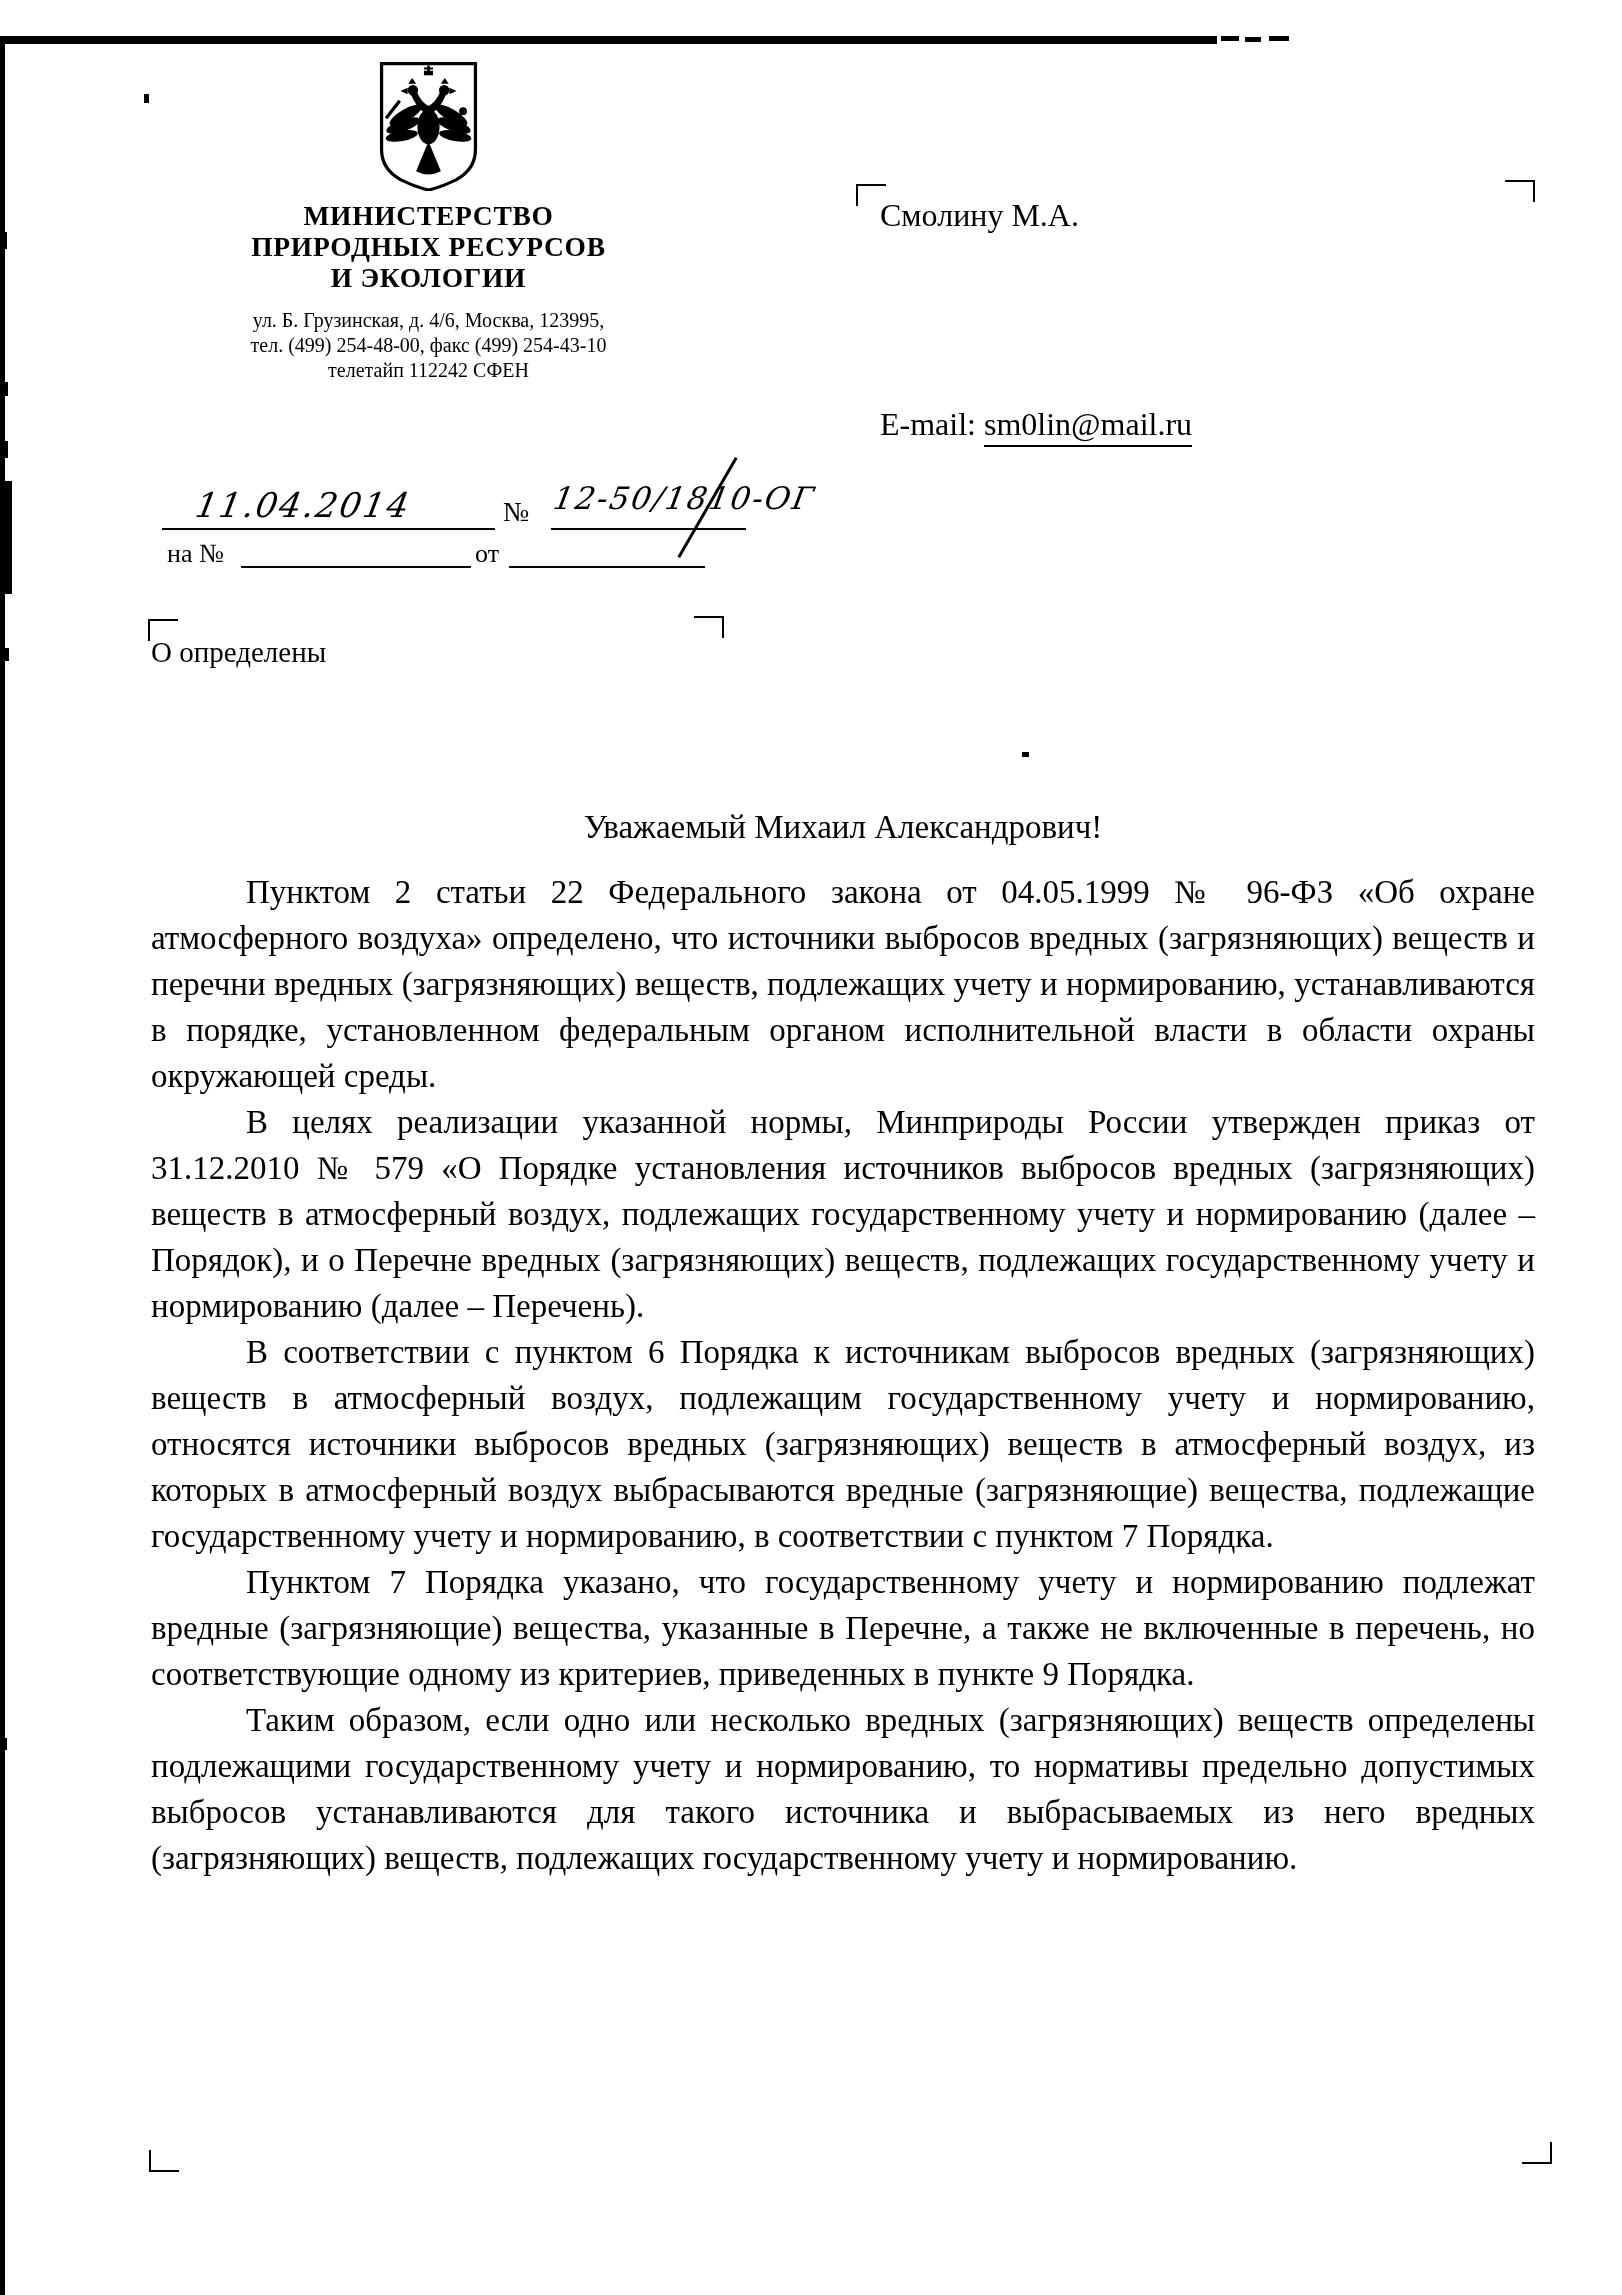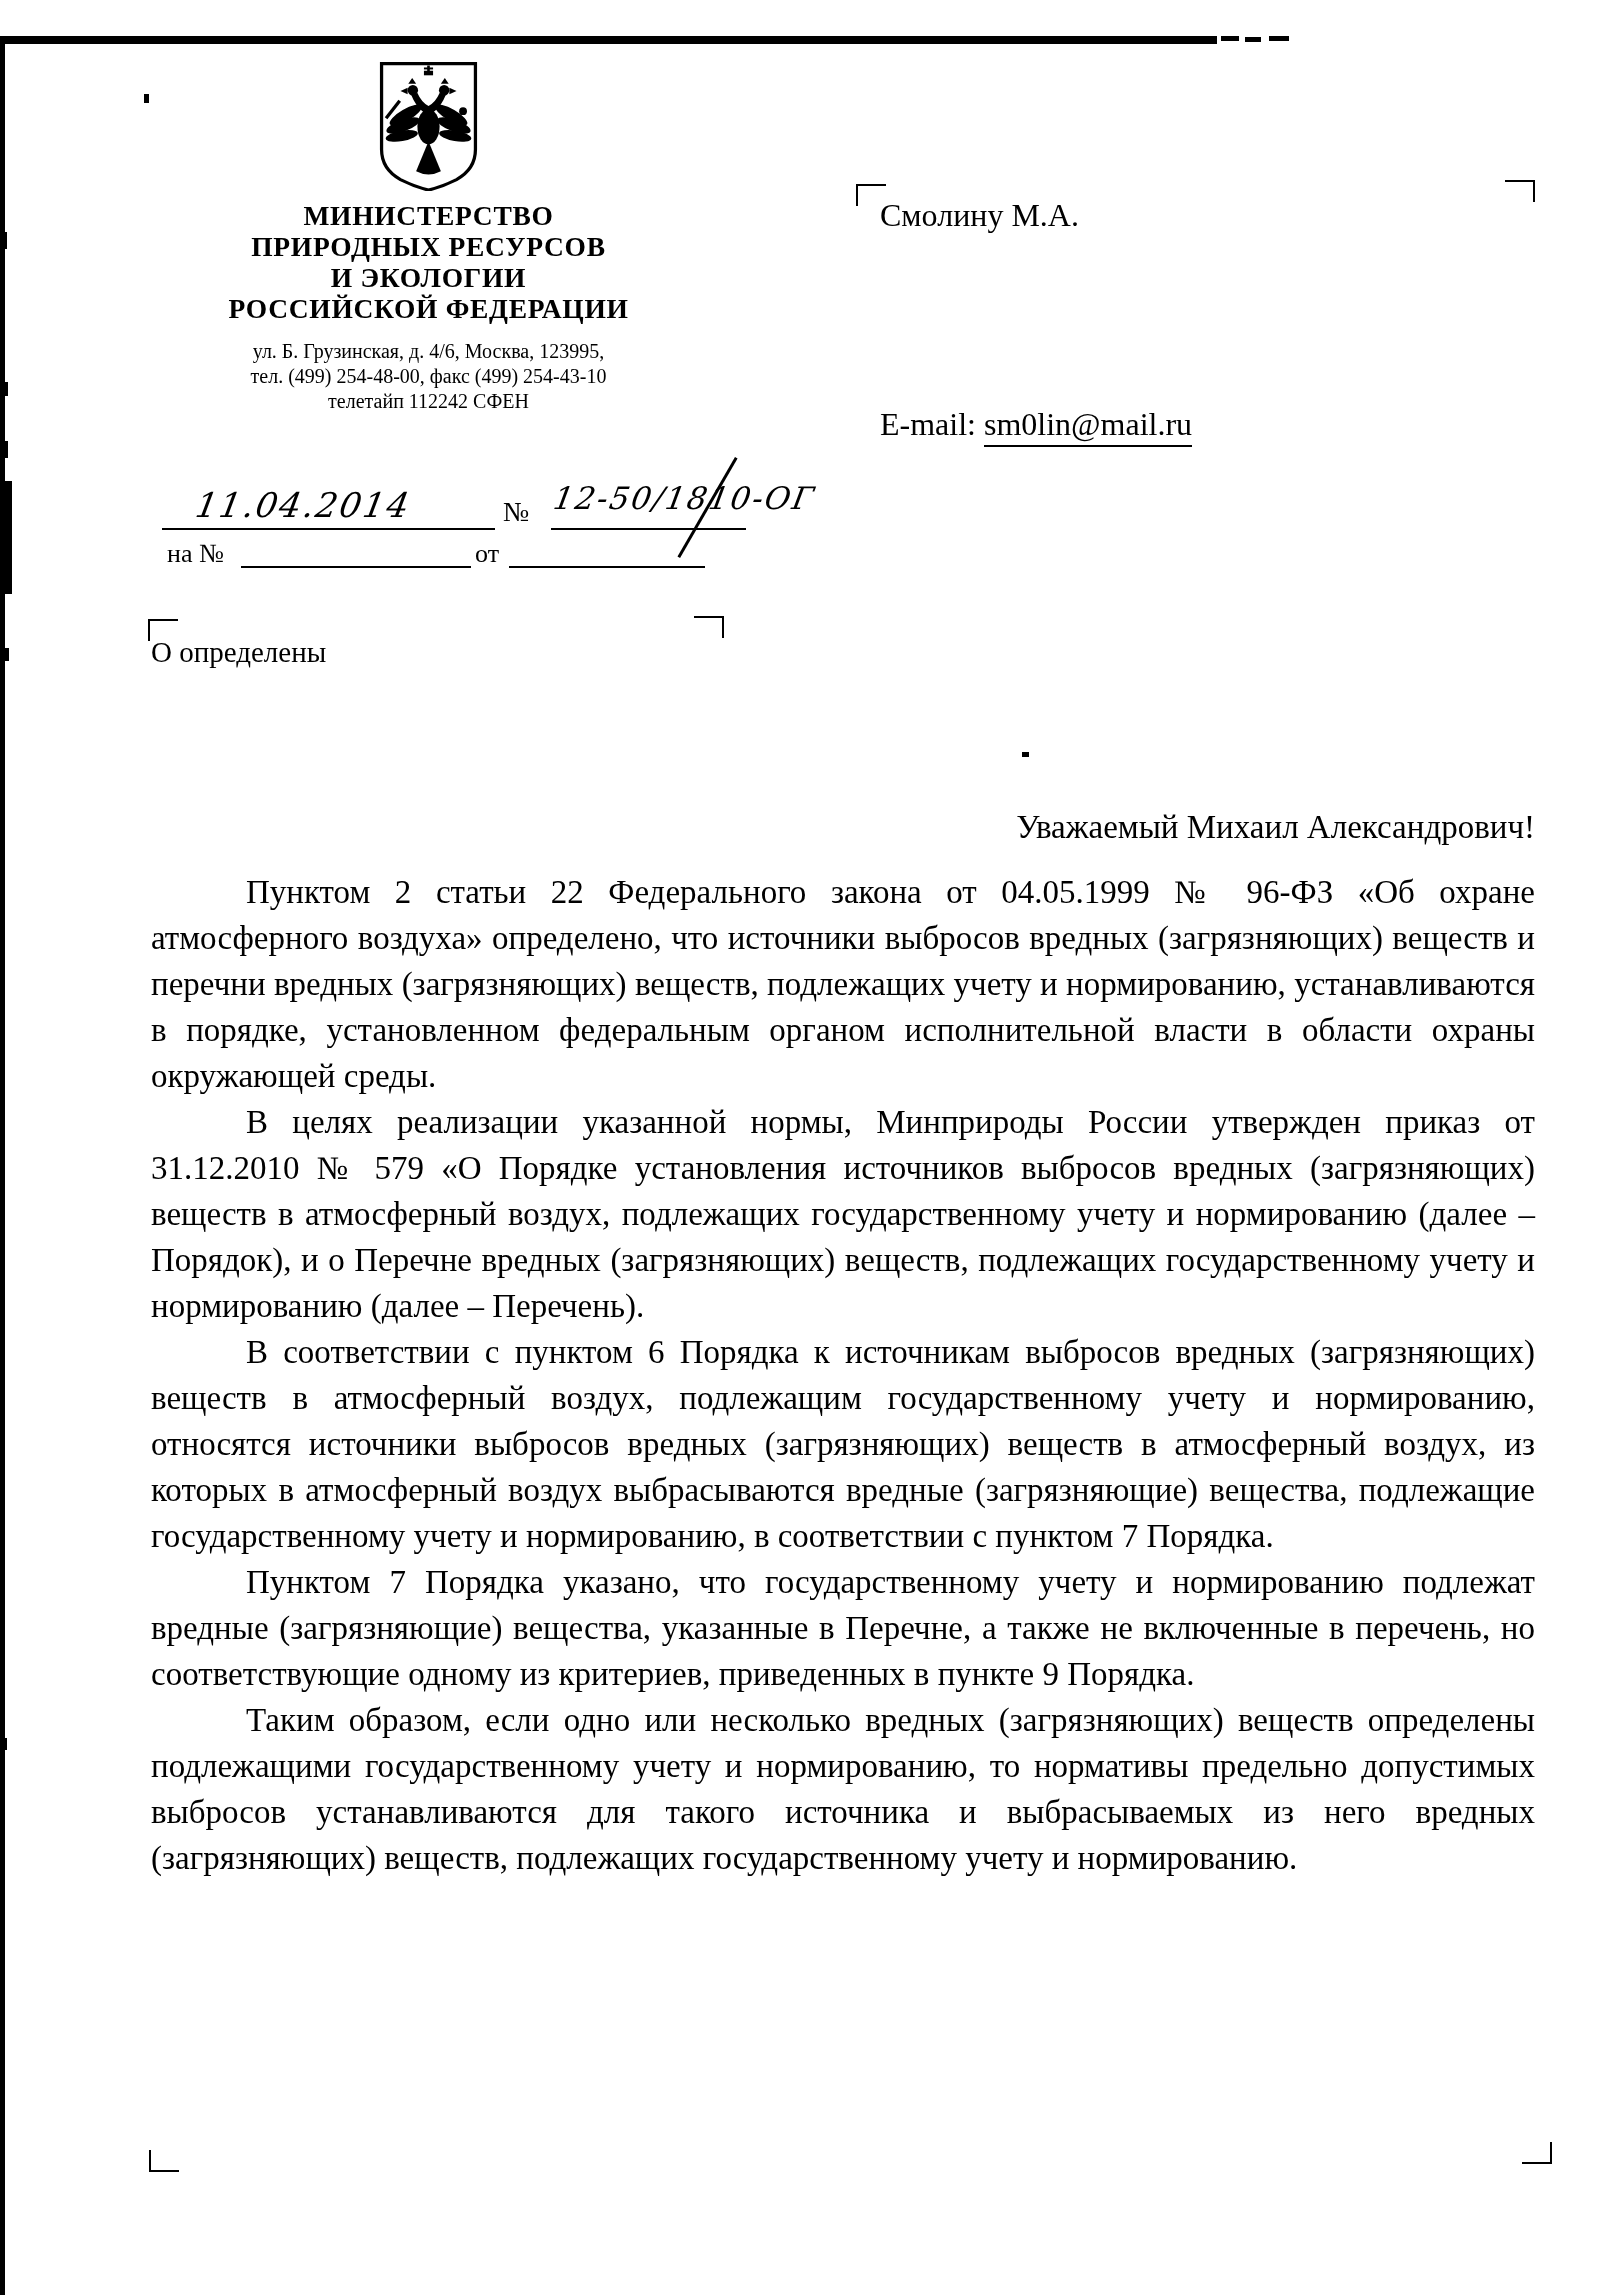--- a/index.html
+++ b/index.html
@@ -37,21 +37,21 @@
   .crop.tr{border-top:2.6px solid #000;border-right:2.6px solid #000;}
   .crop.bl{border-bottom:2.6px solid #000;border-left:2.6px solid #000;}
   .crop.br{border-bottom:2.6px solid #000;border-right:2.6px solid #000;}
   
   .addressee{position:absolute;left:880px;top:161px;font-size:32px;line-height:37px;}
   .email{position:absolute;left:880px;top:370px;font-size:32px;line-height:37px;}
   .email .addr{border-bottom:2.6px solid #000;padding-bottom:2.6px;}
   
   .subject{position:absolute;left:151px;top:600px;font-size:29px;line-height:33px;}
   
-  .salutation{position:absolute;left:151px;top:772px;width:1384px;text-align:right;font-size:33px;line-height:38px;}
+  .salutation{position:absolute;left:151px;top:772px;width:1384px;text-align:center;font-size:33px;line-height:38px;}
   
   .body-text{position:absolute;left:151px;top:833px;width:1384px;
     font-size:33px;line-height:46px;text-align:justify;}
   .body-text p{margin:0;text-indent:95px;}
 </style>
 </head>
 <body>
 
 <div class="page">
 
@@ -93,21 +93,20 @@
           <ellipse cx="120" cy="116" rx="25" ry="8" transform="rotate(10 120 116)"></ellipse>
           <path d="M79,124 L60,170 Q79,180 98,170 Z"></path>
           <rect x="22" y="58" width="5" height="34" transform="rotate(38 24 75)"></rect>
           <circle cx="132" cy="78" r="6"></circle>
         </g>
       </svg>
     </div>
     <div class="ministry-line">МИНИСТЕРСТВО</div>
     <div class="ministry-line">ПРИРОДНЫХ РЕСУРСОВ</div>
     <div class="ministry-line">И ЭКОЛОГИИ</div>
-    <div class="ministry-line">РОССИЙСКОЙ ФЕДЕРАЦИИ</div>
     <div class="addr-block">
       <div class="addr-line">ул. Б. Грузинская, д. 4/6, Москва, 123995,</div>
       <div class="addr-line">тел. (499) 254-48-00, факс (499) 254-43-10</div>
       <div class="addr-line">телетайп 112242 СФЕН</div>
     </div>
   </div>
 
   <div class="hw hw-date">11.04.2014</div>
   <div class="ul ul-a"></div>
   <div class="ref-label lbl-num">№</div>

